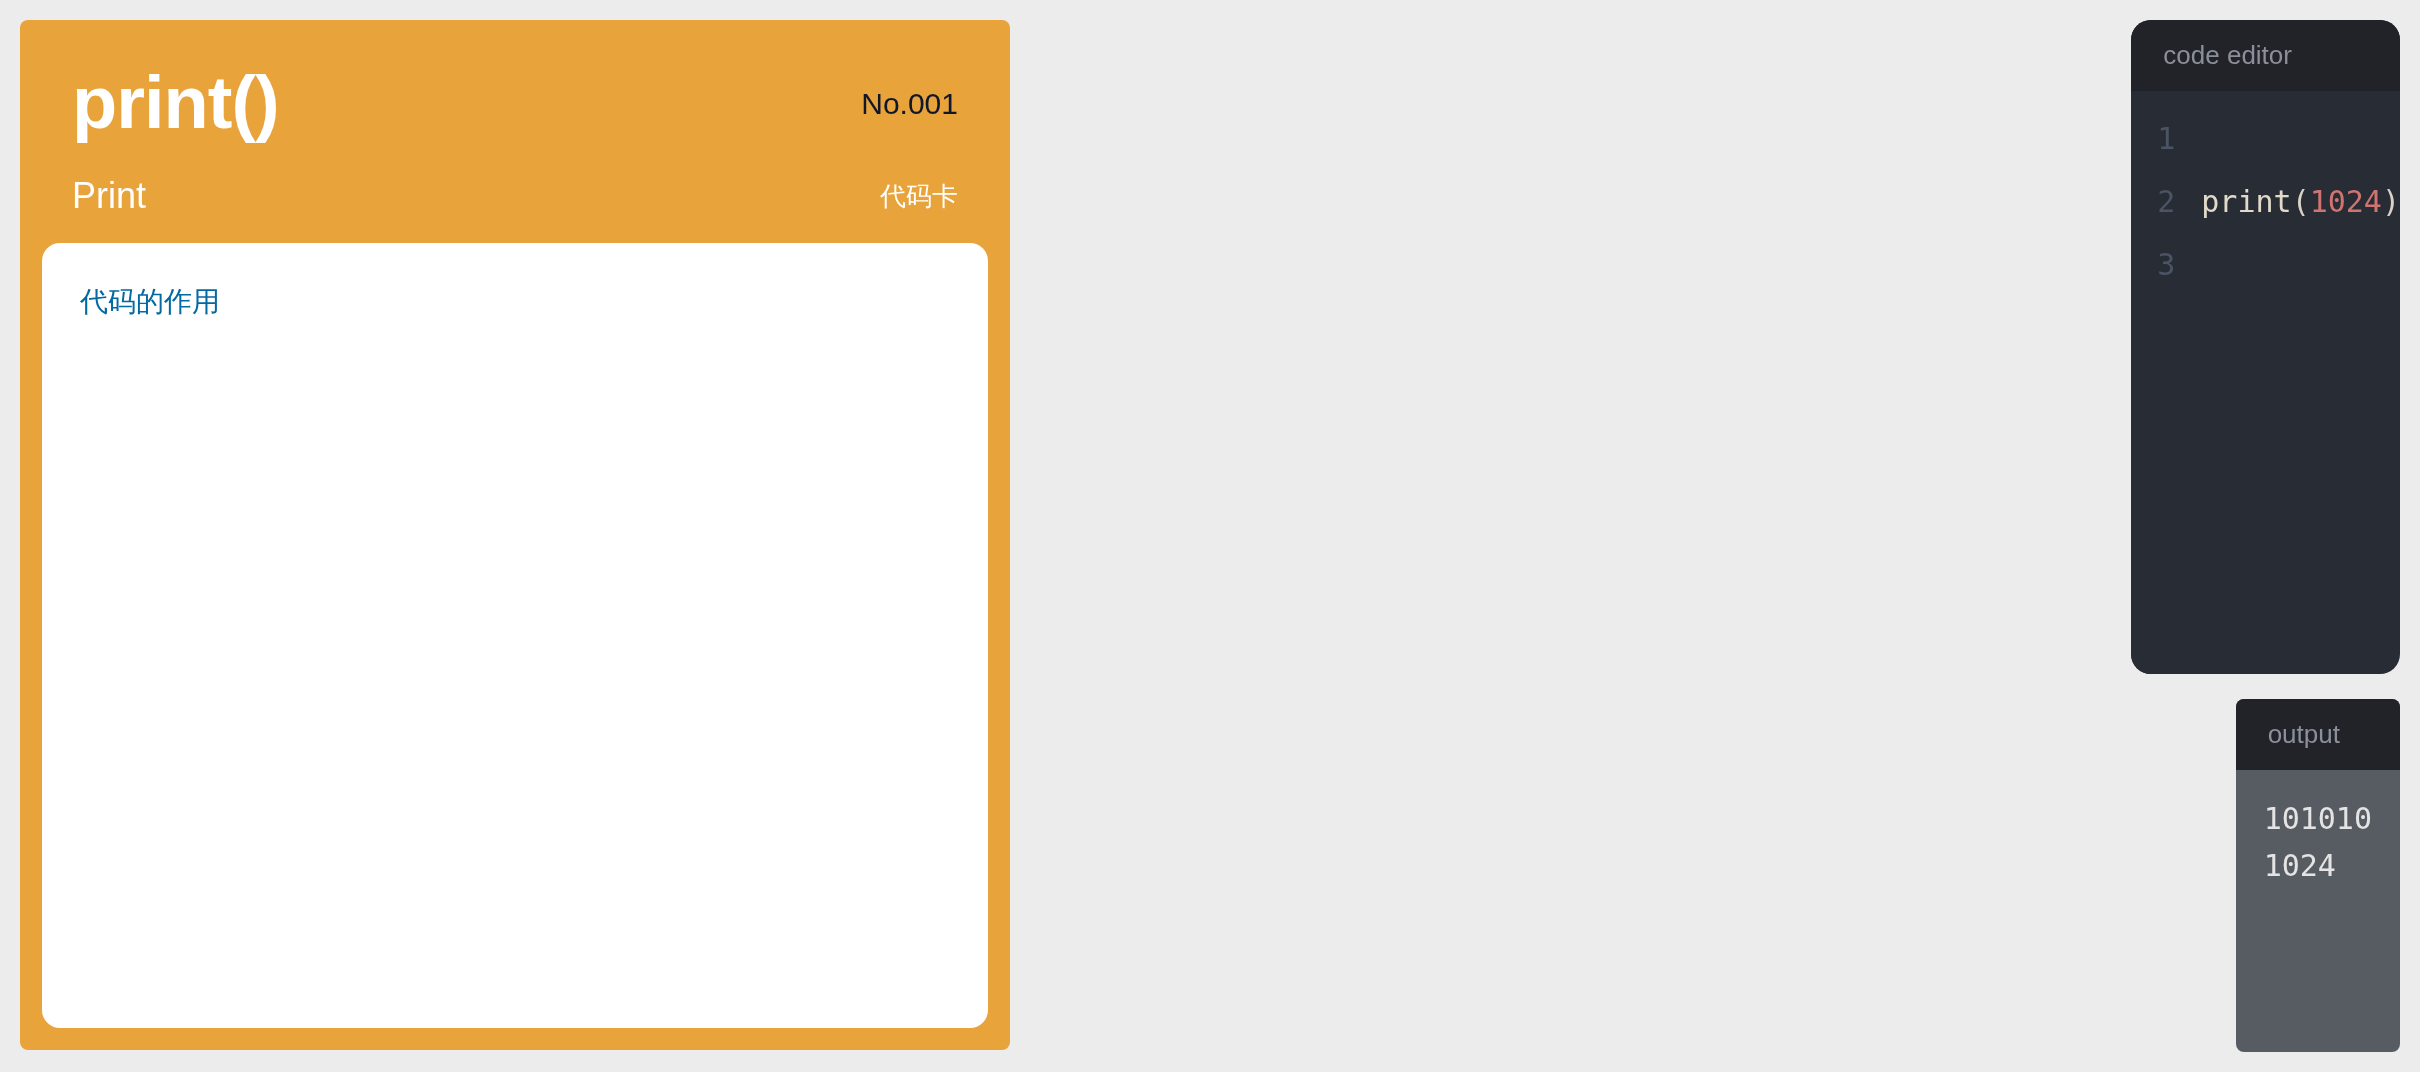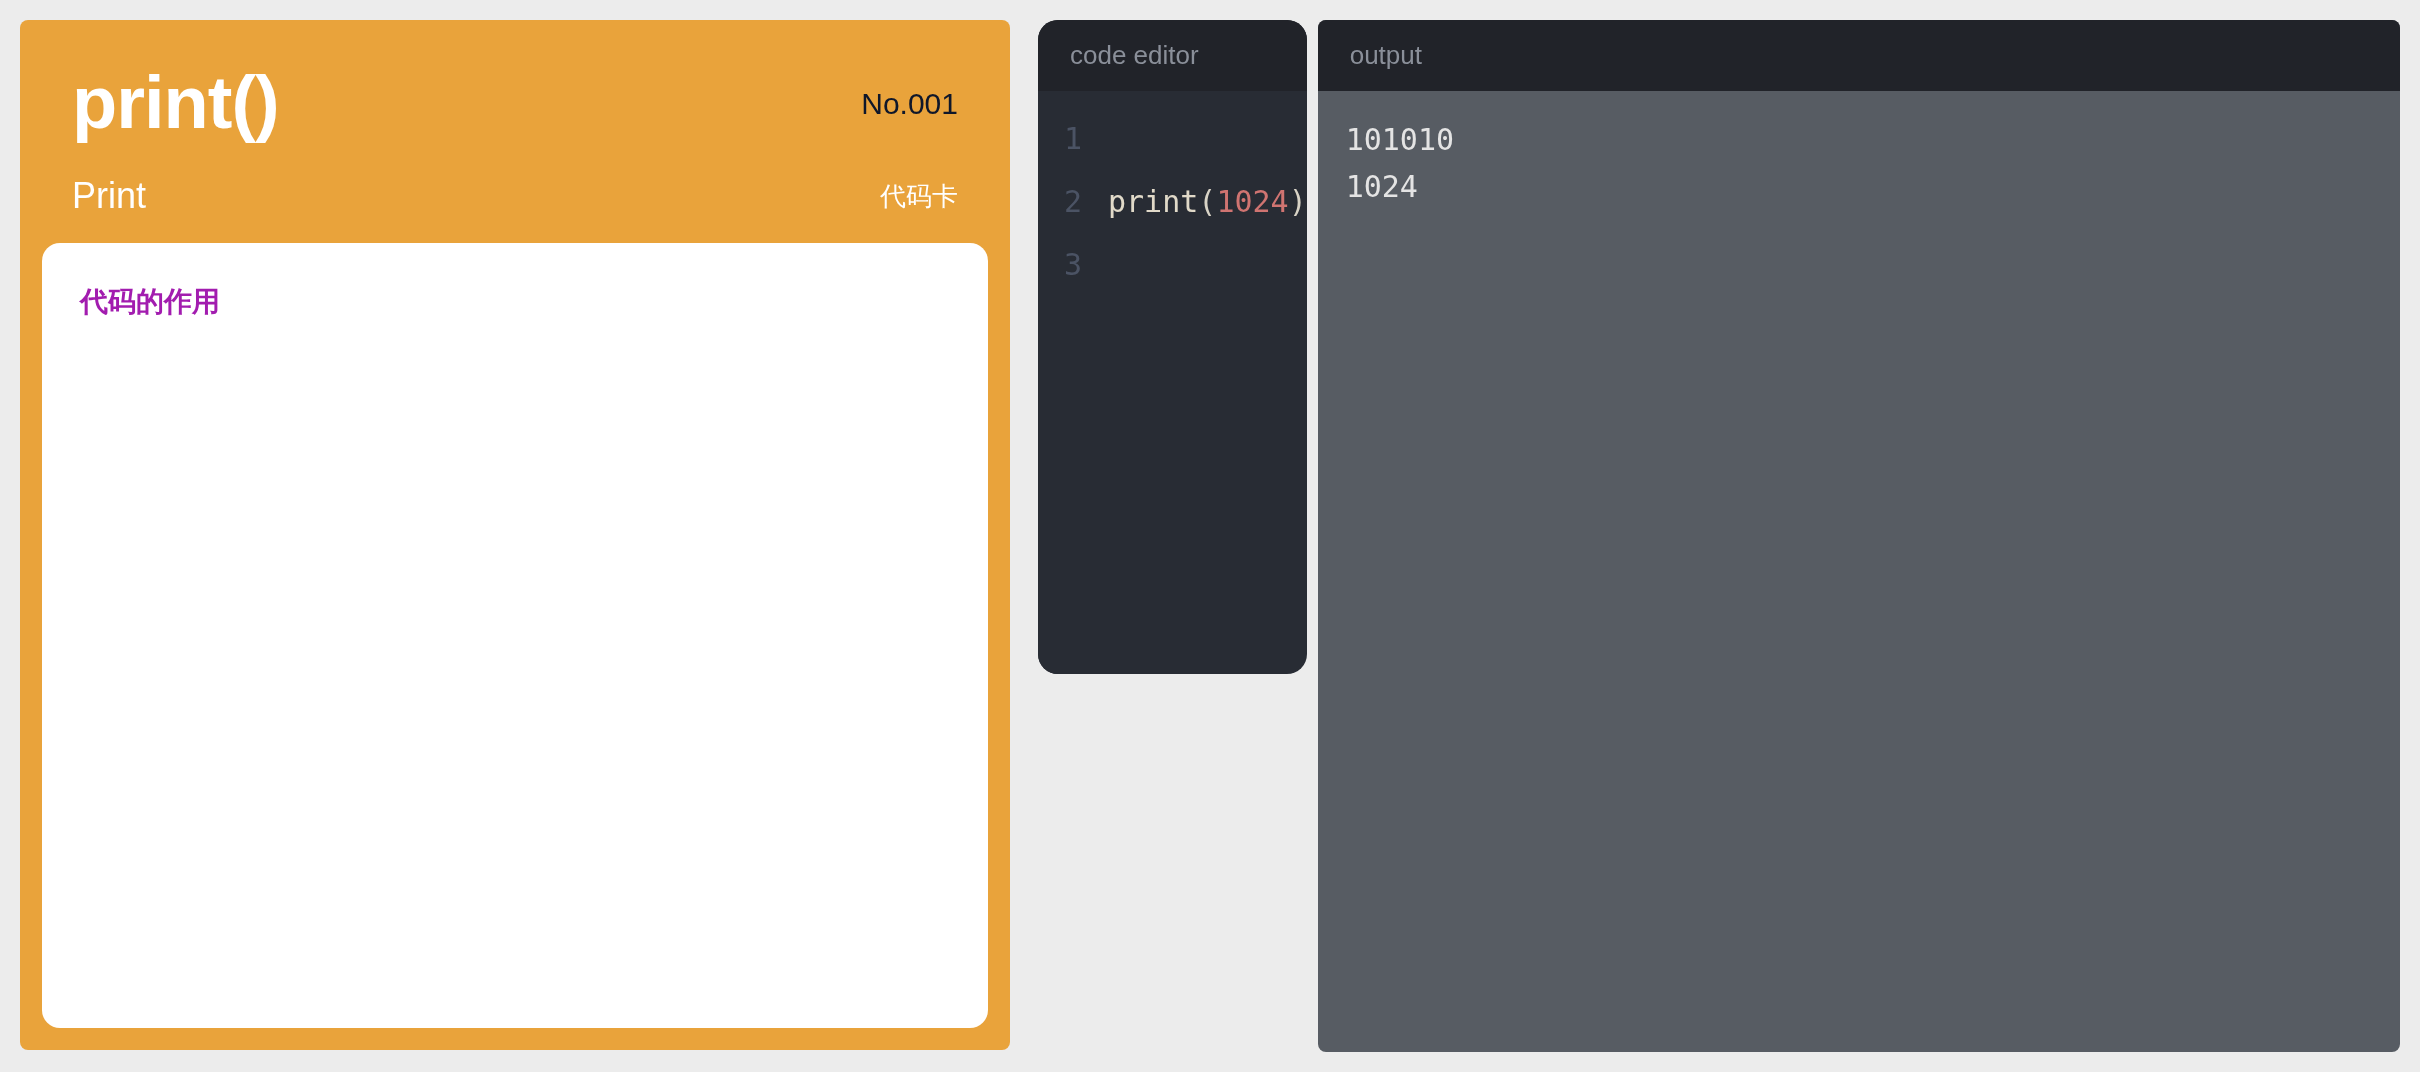--- a/index.html
+++ b/index.html
@@ -59,36 +59,37 @@
       font-size: 26px;
       font-weight: 400;
     }
     .card-body {
       background: #fff;
       border-radius: 18px;
       flex: 1;
       padding: 40px 38px;
     }
     .card-section-title {
-      color: #a21caf;
+      color: #0369a1;
       font-size: 28px;
-      font-weight: 700;
+      font-weight: 400;
       margin-bottom: 28px;
     }
     .card-paragraph {
       color: #434343;
       font-size: 30px;
       line-height: 1.7;
       margin-bottom: 38px;
     }
     .right-panel {
       flex: 1;
       display: flex;
-      flex-direction: row;
-      gap: 11px;
+      flex-direction: column;
+      gap: 25px;
+      align-items: flex-end;
     }
     .editor-panel {
       background: #282c34;
       border-radius: 20px;
       height: 654px;
       display: flex;
       flex-direction: column;
       overflow: hidden;
     }
     .panel-header {

